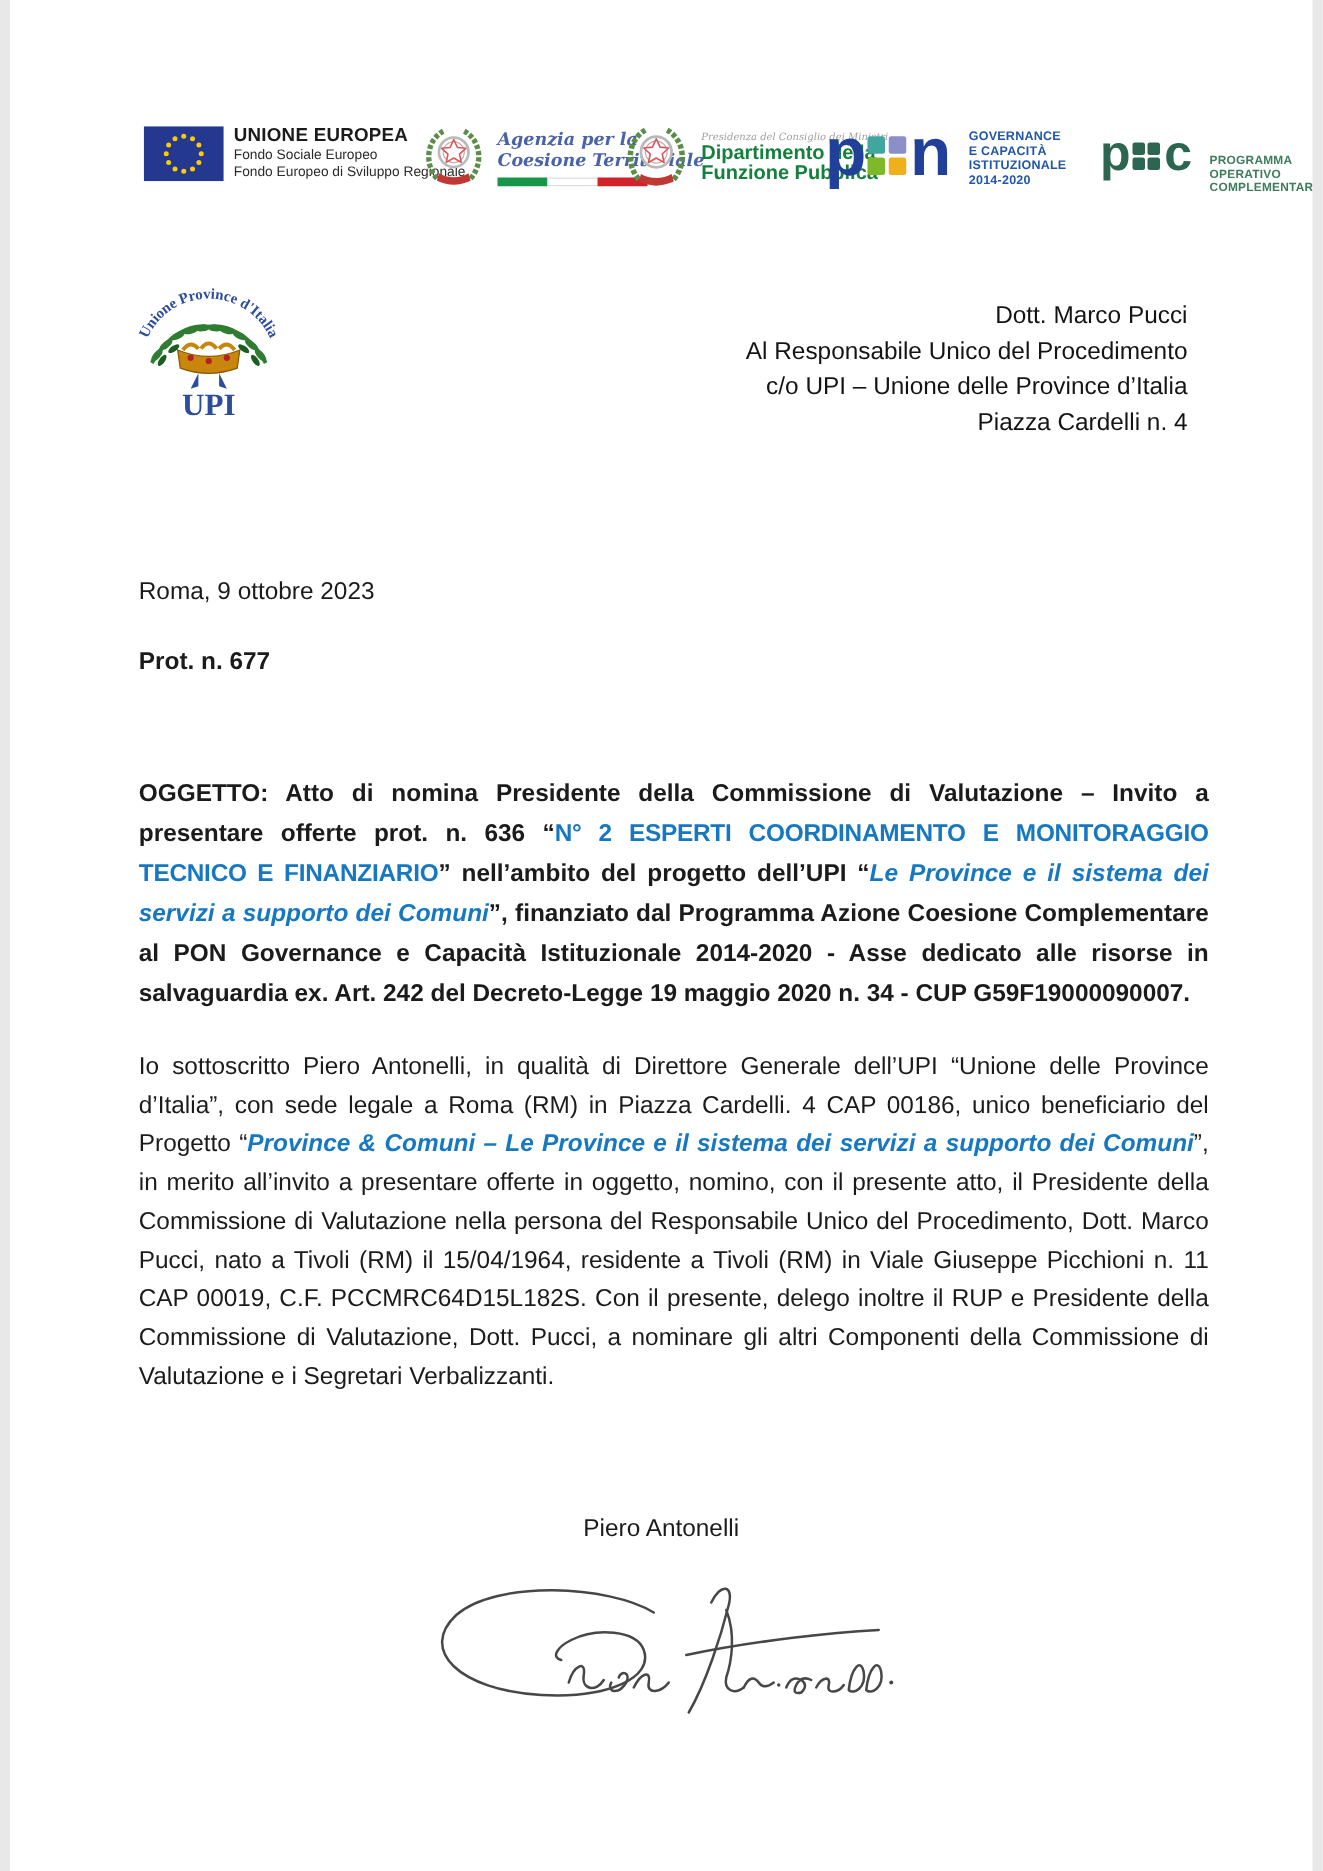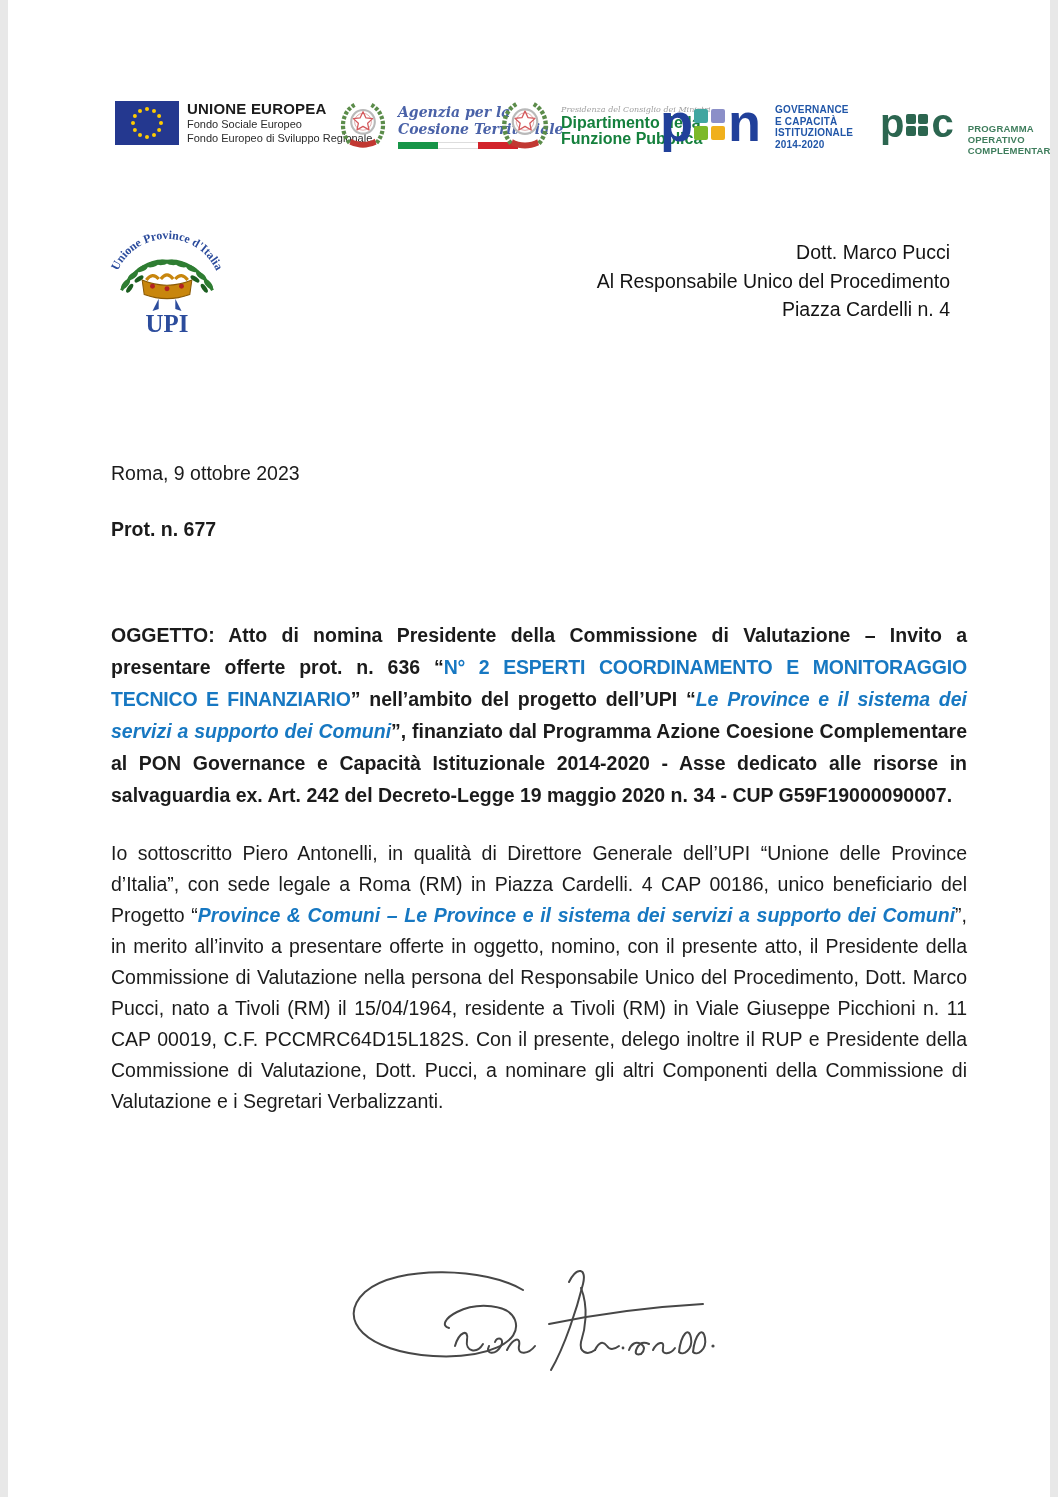--- a/index.html
+++ b/index.html
@@ -199,30 +199,32 @@
 
       <path d="M52 74 L46 86 L52 84 Z" fill="#2C4C9C"></path>
       <path d="M68 74 L74 86 L68 84 Z" fill="#2C4C9C"></path>
       <text x="60" y="106" text-anchor="middle" font-family="Liberation Serif, serif" font-weight="bold" font-size="24" fill="#2C4C9C">UPI</text>
     </svg>
   </div>
 
   <div class="recipient">
     <div>Dott. Marco Pucci</div>
     <div>Al Responsabile Unico del Procedimento</div>
+    <div>c/o UPI – Unione delle Province d’Italia</div>
     <div>Piazza Cardelli n. 4</div>
   </div>
 
   <div class="date-line">Roma, 9 ottobre 2023</div>
   <div class="protocol">Prot. n. 677</div>
 
   <p class="subject"><span class="seg-bold">OGGETTO: Atto di nomina Presidente della Commissione di Valutazione – Invito a presentare offerte prot. n. 636 “</span><span class="seg-blue-bold">N° 2 ESPERTI COORDINAMENTO E MONITORAGGIO TECNICO E FINANZIARIO</span><span class="seg-bold">” nell’ambito del progetto dell’UPI “</span><span class="seg-blue-bold-italic">Le Province e il sistema dei servizi a supporto dei Comuni</span><span class="seg-bold">”, finanziato dal Programma Azione Coesione Complementare al PON Governance e Capacità Istituzionale 2014-2020 - Asse dedicato alle risorse in salvaguardia ex. Art. 242 del Decreto-Legge 19 maggio 2020 n. 34 - </span><span class="seg-bold-underline">CUP G59F19000090007.</span></p>
   <p class="body-par"><span class="seg-plain">Io sottoscritto Piero Antonelli, in qualità di Direttore Generale dell’UPI “Unione delle Province d’Italia”, con sede legale a Roma (RM) in Piazza Cardelli. 4 CAP 00186, unico beneficiario del Progetto “</span><span class="seg-blue-bold-italic">Province &amp; Comuni – Le Province e il sistema dei servizi a supporto dei Comuni</span><span class="seg-plain">”, in merito all’invito a presentare offerte in oggetto, nomino, con il presente atto, il Presidente della Commissione di Valutazione nella persona del Responsabile Unico del Procedimento, Dott. Marco Pucci, nato a Tivoli (RM) il 15/04/1964, residente a Tivoli (RM) in Viale Giuseppe Picchioni n. 11 CAP 00019, C.F. PCCMRC64D15L182S. Con il presente, delego inoltre il RUP e Presidente della Commissione di Valutazione, Dott. Pucci, a nominare gli altri Componenti della Commissione di Valutazione e i Segretari Verbalizzanti.</span></p>
 
   <div class="sig-block">
+    <div>Piero Antonelli</div>
   </div>
 
   <svg class="signature-svg" viewBox="0 0 384 118" fill="none" stroke="#474747" stroke-width="2" stroke-linecap="round">
     <path d="M 186 32 C 150 10 60 6 28 34 C -2 62 30 94 96 98 C 150 101 186 84 178 62 C 172 46 140 44 120 54 C 108 60 104 68 112 70"></path>
     <path d="M 118 88 C 122 74 132 70 130 82 C 128 94 140 96 146 86"></path>
     <path d="M 152 88 C 148 96 158 98 164 88 C 168 80 160 78 158 84"></path>
     <path d="M 170 92 C 176 80 184 78 182 88 C 180 98 192 96 198 88"></path>
     <path d="M 232 24 C 240 8 250 10 246 26 C 240 50 228 88 214 112"></path>
     <path d="M 244 30 C 252 50 248 72 244 84 C 242 94 250 98 258 92"></path>
     <path d="M 212 66 C 270 54 330 48 366 46"></path>

